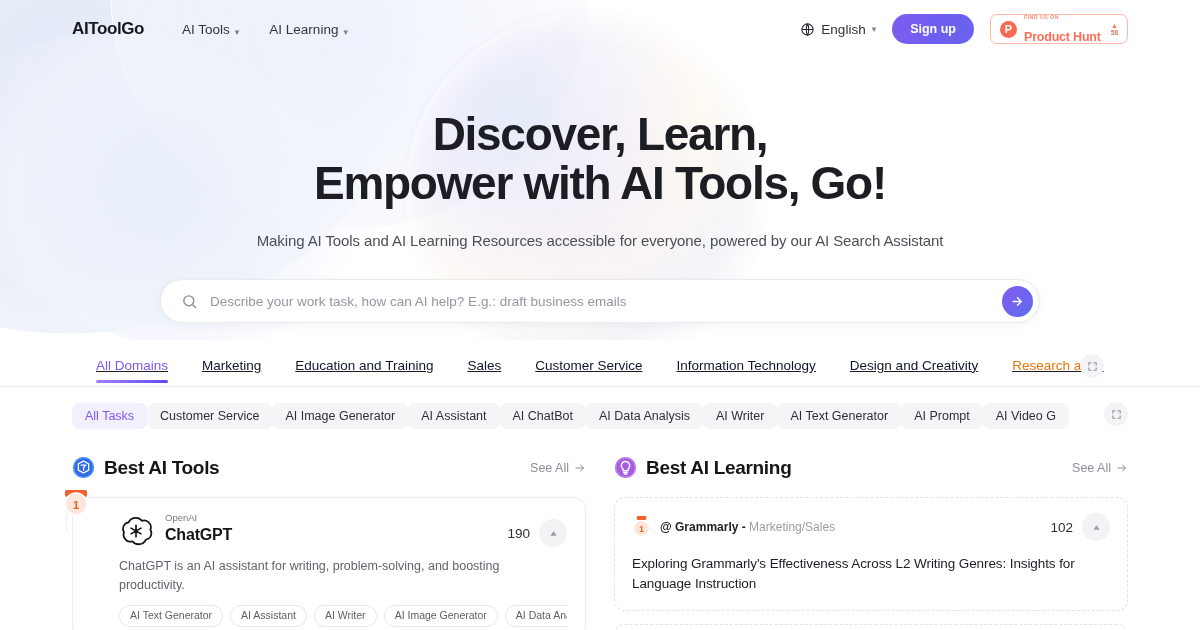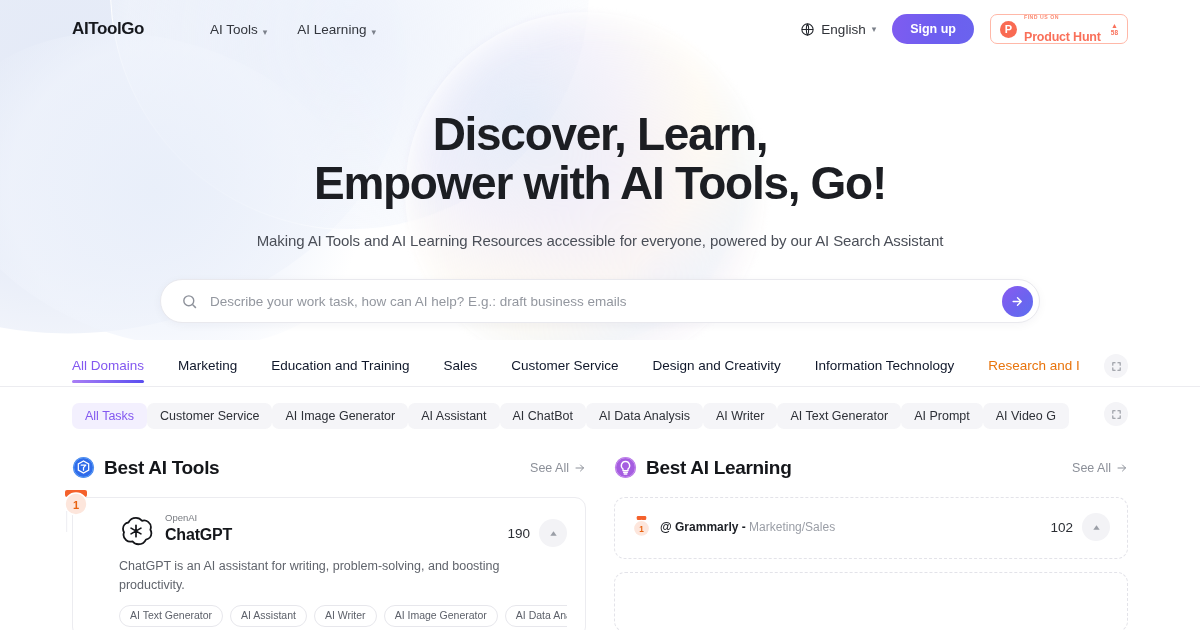--- a/index.html
+++ b/index.html
@@ -46,21 +46,20 @@
     position: absolute; left: 405px; top: 12px;
     width: 360px; height: 360px; border-radius: 50%;
     box-shadow: inset 0 0 34px 6px rgba(255,255,255,0.85);
   }
 
   
   .header {
     position: relative; z-index: 5;
     height: 58px; display: flex; align-items: center;
     padding: 0 72px 0 72px;
-    gap: 28px;
   }
   .logo {
     font-size: 17px; font-weight: 700; letter-spacing: -0.4px;
     color: #16181d; margin-right: 38px; white-space: nowrap;
   }
   .nav { display: flex; align-items: center; gap: 30px; }
   .nav-item {
     display: flex; align-items: flex-end; gap: 5px;
     font-size: 13.5px; color: #33363d; white-space: nowrap;
   }
@@ -122,22 +121,23 @@
   .search-go {
     width: 31px; height: 31px; border-radius: 50%; border: none; cursor: pointer;
     background: linear-gradient(135deg, #8a5bf0 0%, #6d63ef 55%, #5d6ff0 100%);
     color: #fff; display: flex; align-items: center; justify-content: center;
     flex: 0 0 auto;
   }
 
   
   .domains-wrap {
     position: relative; z-index: 3;
-    margin-top: 30px; padding: 0 72px;
+    margin-top: 30px; padding: 0 96px;
     border-bottom: 1px solid #ececf0;
+    text-decoration: underline;
   }
   .domains {
     display: flex; align-items: center; gap: 34px; position: relative;
     height: 33px; overflow: hidden;
   }
   .domain {
     font-size: 13.5px; color: #0f172a; white-space: nowrap; cursor: pointer;
     padding-bottom: 9px; position: relative;
   }
   .domain.active { color: #8358f0; }
@@ -291,22 +291,22 @@
   </button>
 </div>
 
 <div class="domains-wrap">
   <div class="domains">
     <div class="domain active">All Domains</div>
     <div class="domain">Marketing</div>
     <div class="domain">Education and Training</div>
     <div class="domain">Sales</div>
     <div class="domain">Customer Service</div>
+    <div class="domain">Information Technology</div>
     <div class="domain">Design and Creativity</div>
-    <div class="domain">Information Technology</div>
     <div class="domain clipped">Research and I</div>
     <div class="expand-btn">
       <svg width="11" height="11" viewBox="0 0 24 24" fill="none" stroke="#8b8f97" stroke-width="2.2" stroke-linecap="round">
         <path d="M9 4H4v5M20 9V4h-5M15 20h5v-5M4 15v5h5"></path>
       </svg>
     </div>
   </div>
 </div>
 
 <div class="tasks-wrap">
@@ -422,18 +422,19 @@
         </span>
         <span class="vote-box" style="padding-top:0">
           <span class="vote-num">102</span>
           <button class="vote-btn">
             <svg width="11" height="11" viewBox="0 0 24 24">
               <path d="M12 7l7 10H5z" fill="#9a9ea6"></path>
             </svg>
           </button>
         </span>
       </div>
+      <div class="learn-title">Exploring Grammarly's Effectiveness Across L2 Writing Genres: Insights for Language Instruction</div>
     </div>
 
     <div class="learn-card2"></div>
   </div>
 
 </div>
 
 </body></html>

